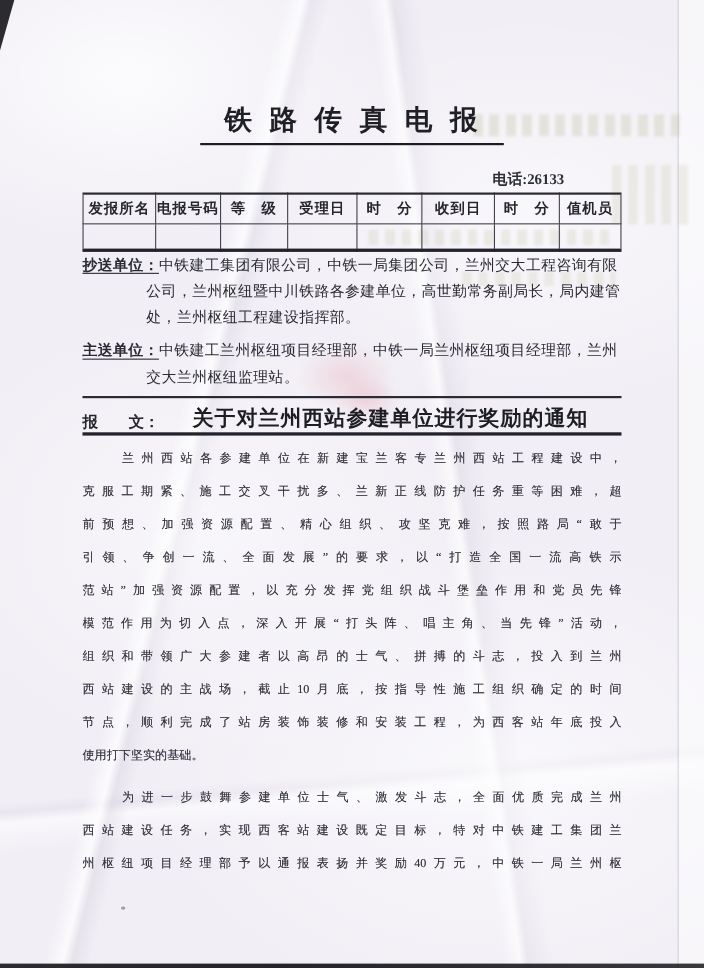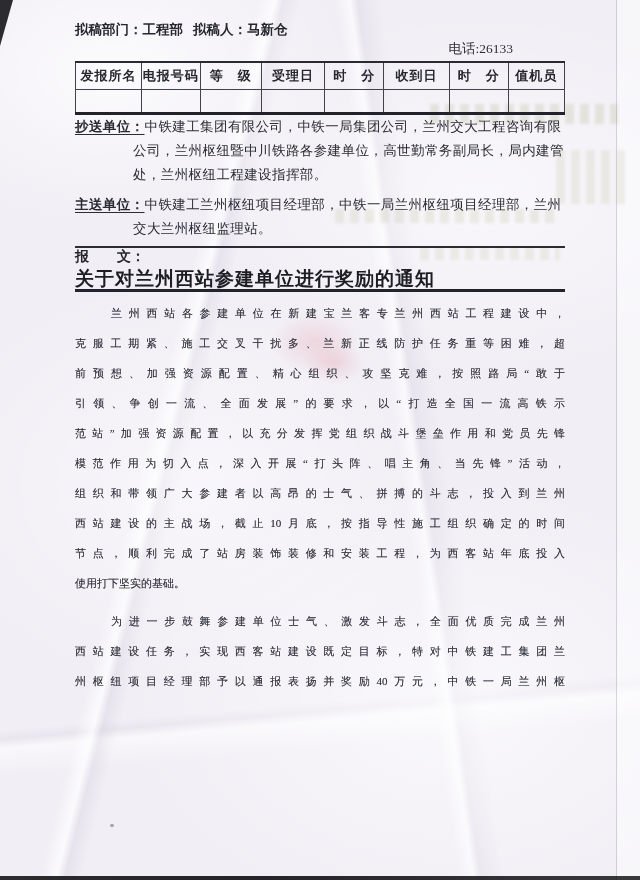--- a/index.html
+++ b/index.html
@@ -36,33 +36,33 @@
   .bleed.d{left:420px;top:247px;width:140px;height:13px;opacity:.35;}
   
   .content{position:absolute;left:75px;top:0;width:490px;}
   .title-wrap{margin-top:92px;text-align:center;}
   .title-wrap .doc-title{display:inline-block;font-size:25px;font-weight:bold;color:#1f1f26;
     letter-spacing:16px;padding:0 8px 5px 22px;border-bottom:2px solid #1c1c22;
     font-family:"Liberation Sans","DejaVu Sans",sans-serif;}
   .meta-row{margin-top:21px;display:flex;justify-content:space-between;
     font-size:13.5px;font-weight:bold;color:#26262e;white-space:nowrap;}
   .meta-row .gap{display:inline-block;width:10px;}
-  .phone-row{margin-top:1px;text-align:right;padding-right:52px;font-size:13.5px;font-weight:normal;}
+  .phone-row{margin-top:1px;text-align:right;padding-right:52px;font-size:13.5px;font-weight:bold;}
   table.route{width:100%;margin-top:3px;border-collapse:collapse;table-layout:fixed;
     border-top:2px solid #2a2a33;border-bottom:3px solid #22222a;border-radius:26px;}
   table.route td{border:1px solid #42424c;text-align:center;vertical-align:middle;
     font-size:13px;font-weight:bold;color:#26262e;letter-spacing:1px;padding:0;}
   table.route tr.hdr td{height:26px;}
   table.route tr.blank td{height:22px;}
   .recipient{margin-top:6px;font-size:13.5px;line-height:24px;color:#2b2b34;
     padding-left:58px;text-indent:-58px;letter-spacing:.4px;}
   .recipient .lab{font-weight:bold;text-decoration:underline;text-underline-offset:3px;}
   .rule{height:2px;background:#2b2b33;margin-top:5px;}
   .rule.thick{height:2.5px;background:#23232b;margin-top:0;}
-  .message-row{display:flex;align-items:flex-start;height:41px;flex-direction:column;}
+  .message-row{display:flex;align-items:flex-end;height:31px;}
   .message-row .lab{font-size:14px;font-weight:bold;white-space:pre;color:#26262e;}
   .message-row .subject{flex:1;text-align:center;font-size:19px;font-weight:bold;color:#1d1d24;
     letter-spacing:1px;font-family:"Liberation Sans","DejaVu Sans",sans-serif;}
   .body-text{margin-top:6px;font-size:11px;color:#34343e;
     text-shadow:0 0 .6px rgba(60,60,75,.55);}
   .body-text .line{height:30px;line-height:30px;text-align:justify;text-align-last:justify;
     word-break:keep-all;overflow:hidden;}
   .body-text .line.indent{padding-left:36px;}
   .body-text .line.plain{text-align-last:left;}
   .para2{margin-top:8px;}
@@ -79,25 +79,25 @@
   <div class="speck"></div>
   <div class="stamp-trace"></div>
   <div class="stamp-trace b"></div>
   <div class="bleed a"></div>
   <div class="bleed b"></div>
   <div class="bleed c"></div>
   <div class="bleed d"></div>
 
   <div class="content">
 
+    <div class="title-wrap">
+      <span class="doc-title">铁路传真电报</span>
+    </div>
 
     <div class="meta-row">
-      <span>
-        <span>拟稿部门：</span><span>工程部</span><span class="gap"></span><span>拟稿人：</span><span>马新仓</span>
-      </span>
     </div>
     <div class="phone-row">电话:26133</div>
 
     <table class="route">
       <colgroup>
         <col style="width:13.5%">
           <col style="width:12%">
           <col style="width:12.5%">
           <col style="width:13%">
         <col style="width:12%">

